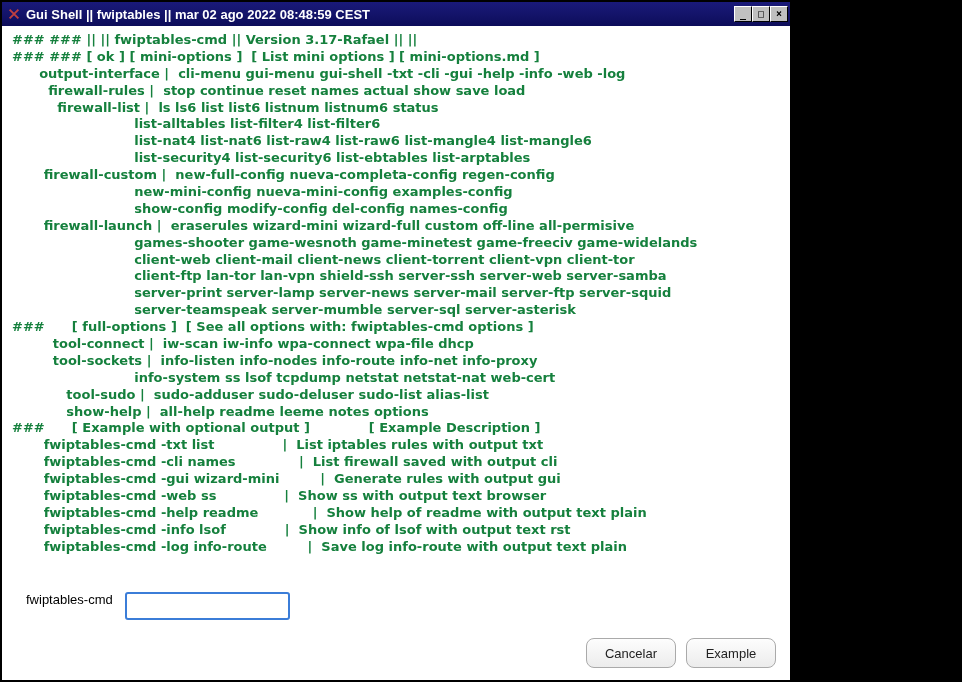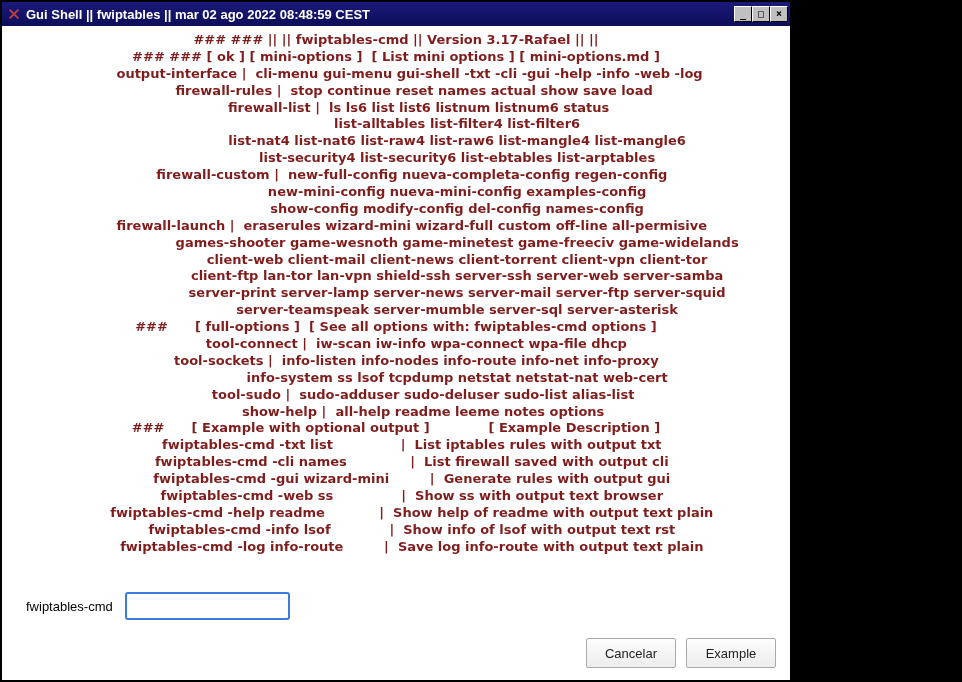--- a/index.html
+++ b/index.html
@@ -75,29 +75,28 @@
       display: flex;
       flex-direction: column;
       overflow: hidden;
     }
     .main-text {
       flex: 1;
       padding: 6px 10px;
       font-family: "DejaVu Sans", Arial, sans-serif;
       font-size: 13px;
       font-weight: bold;
-      color: #7f1d1d;
+      color: #15803d;
       white-space: pre;
       overflow: auto;
       line-height: 1.3;
-      text-align: center;
     }
     .input-row {
       display: flex;
-      align-items: center;
+      align-items: flex-start;
       padding: 10px 14px 10px 24px;
       gap: 12px;
     }
     .input-label {
       font-size: 13px;
       color: #000;
     }
     .cmd-input {
       width: 165px;
       height: 28px;
@@ -111,21 +110,21 @@
       display: flex;
       justify-content: flex-end;
       padding: 8px 14px 12px;
       gap: 10px;
     }
     .dlg-button {
       min-width: 90px;
       height: 30px;
       background: linear-gradient(to bottom, #fdfdfd, #ececec);
       border: 1px solid #aaa;
-      border-radius: 2px;
+      border-radius: 8px;
       font-size: 13px;
       color: #222;
       cursor: pointer;
       padding: 0 4px;
     }
   </style>
 </head>
 <body>
 
 <div class="window">

